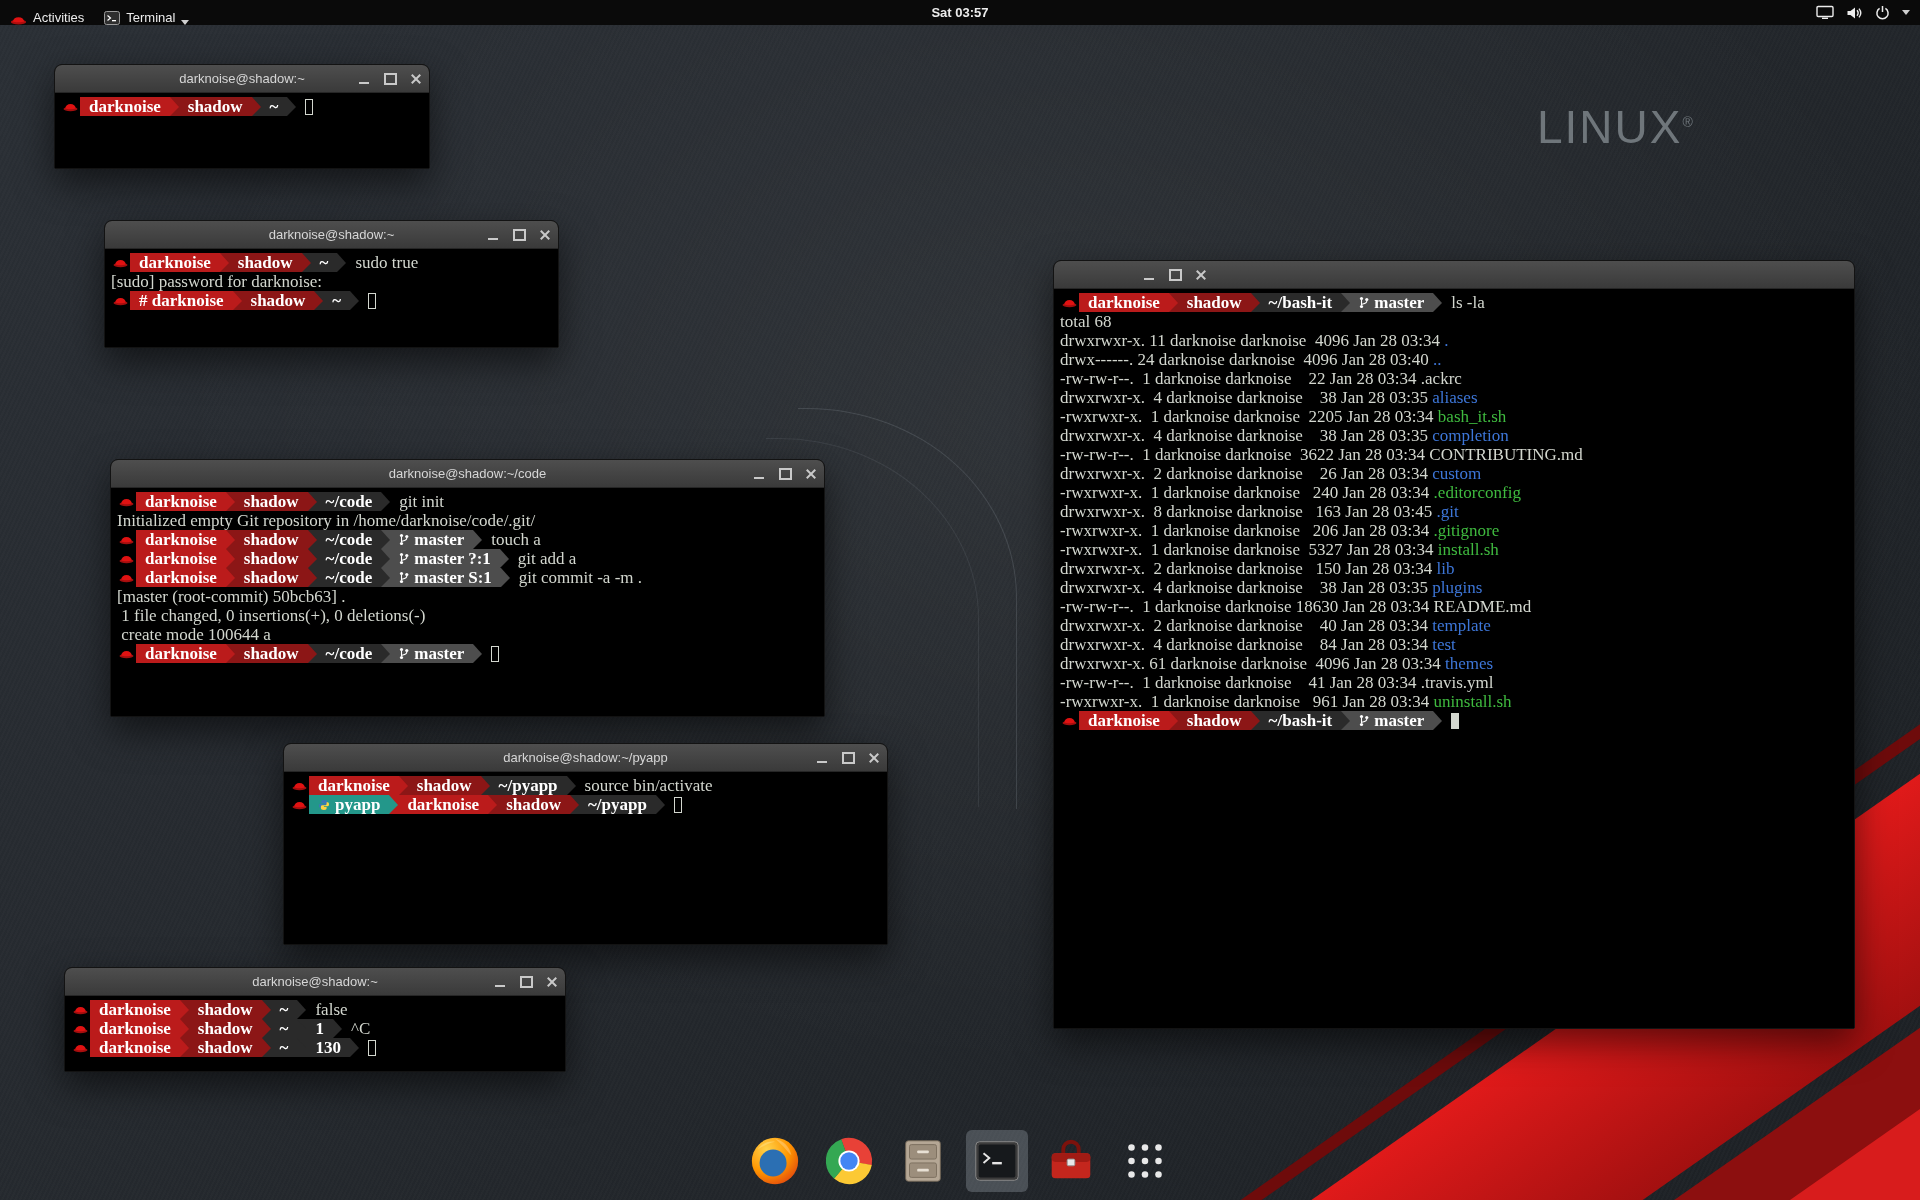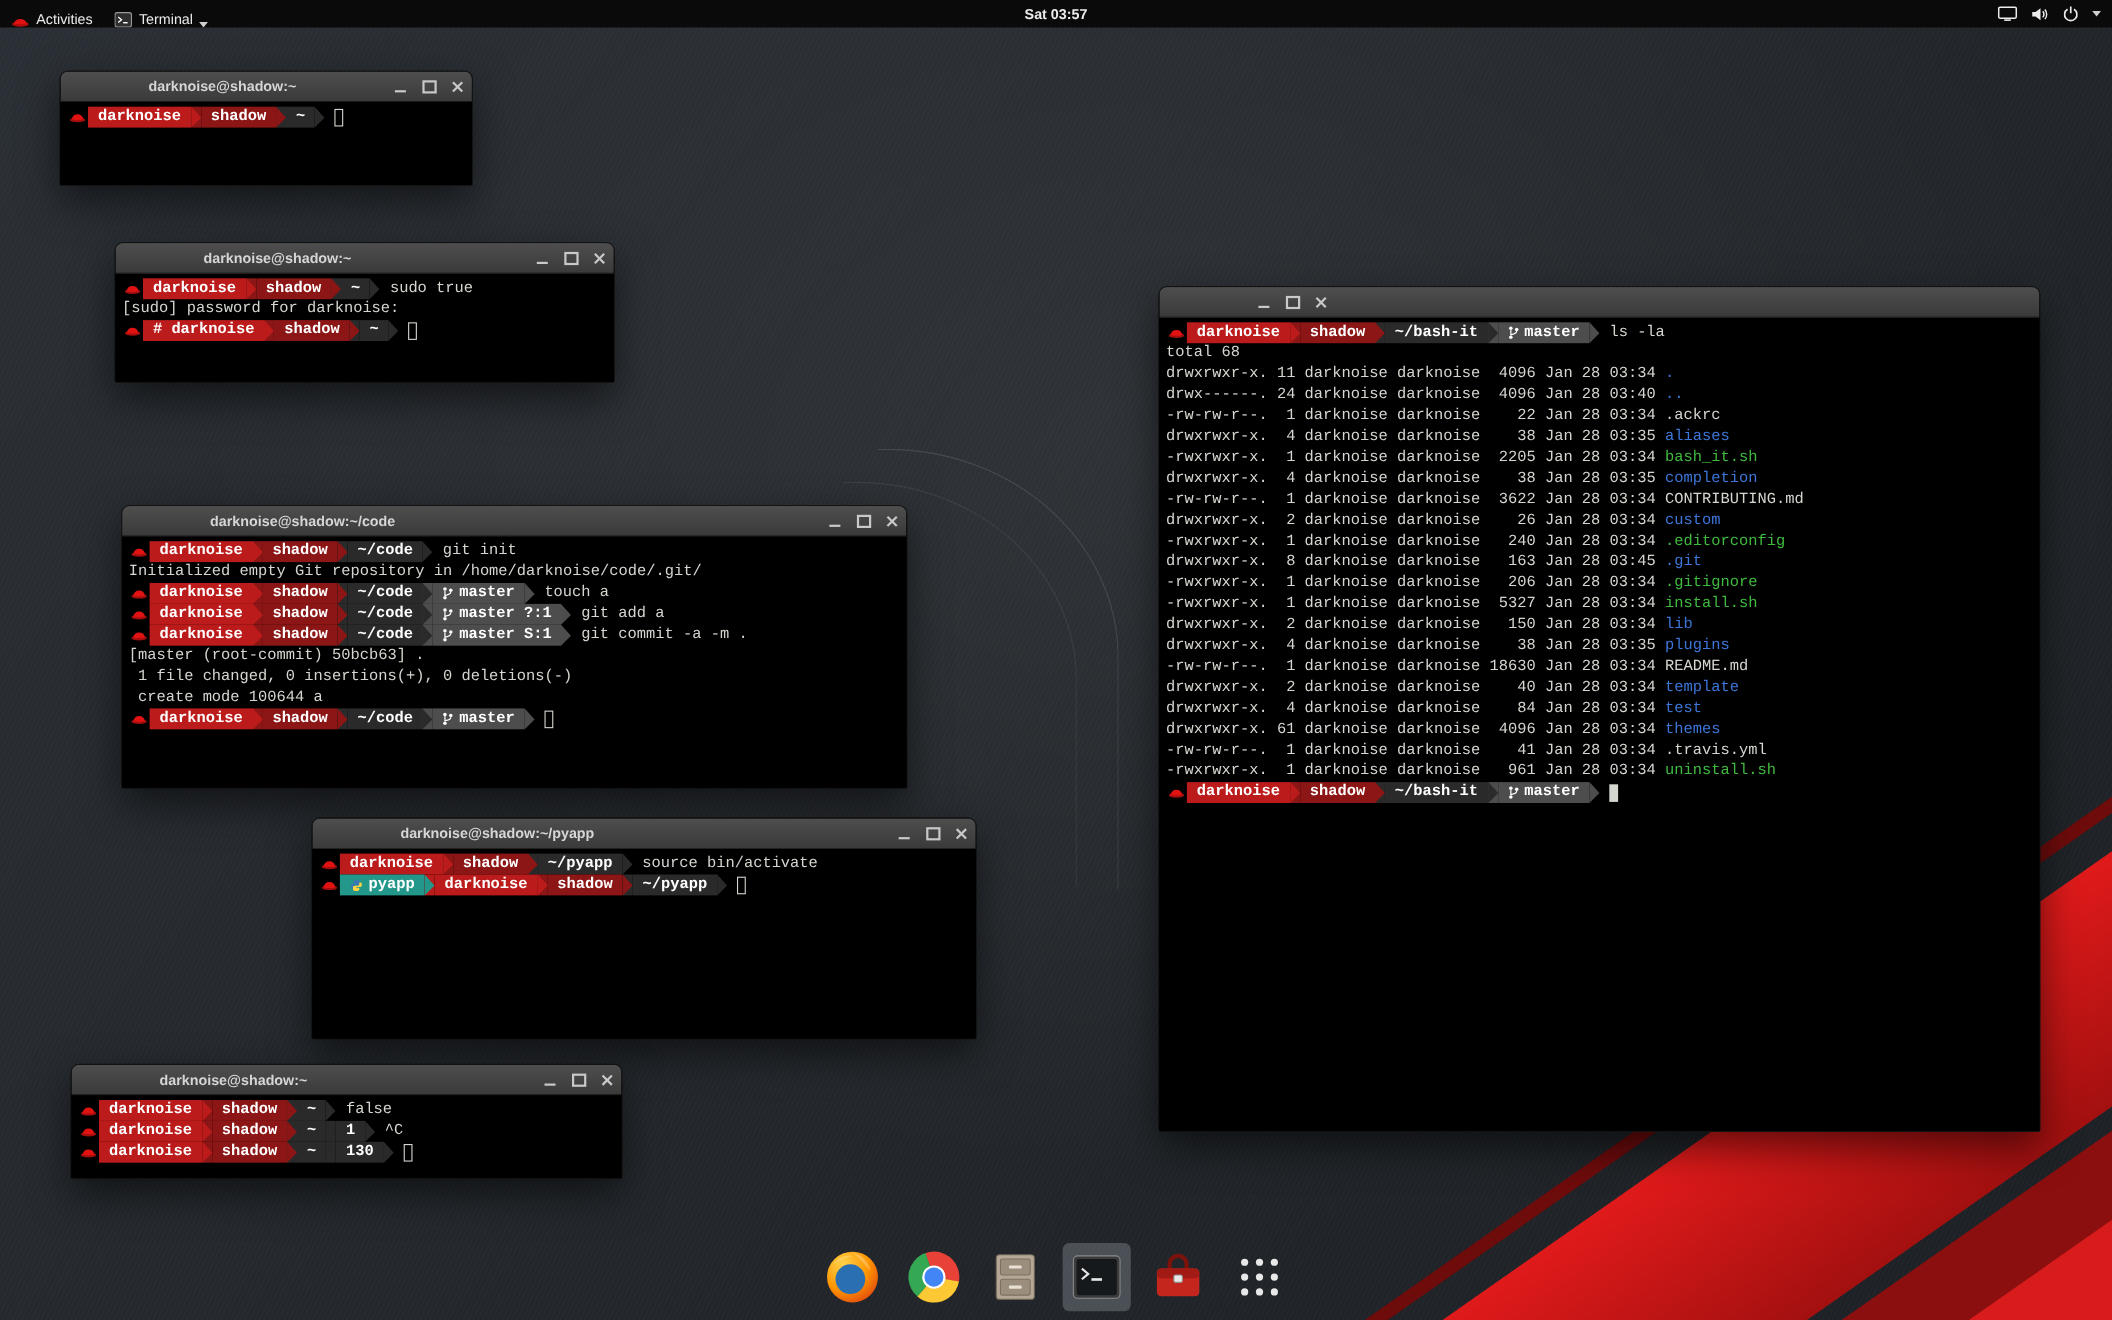--- a/index.html
+++ b/index.html
@@ -41,31 +41,31 @@
   .deco-arc{position:absolute;border:0 solid rgba(150,160,170,0.22);pointer-events:none;z-index:1;}
   .arc-a{left:798px;top:408px;width:218px;height:400px;border-top-width:1px;border-right-width:1px;border-top-right-radius:210px 190px;}
   .arc-b{left:766px;top:438px;width:212px;height:368px;border-top-width:1px;border-right-width:1px;border-top-right-radius:200px 180px;opacity:.6;}
 
   
   .window{position:absolute;background:#000;border:1px solid #131313;border-radius:8px 8px 2px 2px;
     box-shadow:0 14px 36px rgba(0,0,0,0.55);display:flex;flex-direction:column;z-index:5;}
   .titlebar{flex:0 0 27px;height:27px;background:linear-gradient(#4e4e4e,#3a3a3a);border-bottom:1px solid #262626;
     border-radius:7px 7px 0 0;display:flex;align-items:center;}
   .tb-spacer{width:80px;}
-  .window-title{flex:1;text-align:left;font-size:13px;font-weight:bold;color:#d6d6d6;white-space:nowrap;overflow:hidden;}
+  .window-title{flex:1;text-align:center;font-size:13px;font-weight:normal;color:#d6d6d6;white-space:nowrap;overflow:hidden;}
   .tb-btns{width:80px;display:flex;justify-content:flex-end;}
   .wbtn{width:26px;height:27px;display:flex;align-items:center;justify-content:center;position:relative;}
   .wbtn-min::before{content:"";width:10px;height:2px;background:#c9c9c9;margin-top:8px;}
   .wbtn-max::before{content:"";width:9px;height:8px;border:2px solid #c9c9c9;}
   .wbtn-close::before,.wbtn-close::after{content:"";position:absolute;width:12px;height:2px;background:#c9c9c9;top:12.5px;left:7px;}
   .wbtn-close::before{transform:rotate(45deg);}
   .wbtn-close::after{transform:rotate(-45deg);}
 
   .term-body{flex:1;background:#000;padding:4px 6px;overflow:hidden;
-    font-family:Liberation Mono, monospace;font-size:14px;line-height:19px;color:var(--term-text,#d3d7cf);white-space:pre;}
+    font-family:Liberation Serif, serif;font-size:17px;line-height:19px;color:var(--term-text,#d3d7cf);white-space:pre;}
   .term-line{display:flex;align-items:center;height:19px;}
   .psym{width:19px;display:flex;align-items:center;justify-content:center;flex:0 0 19px;}
   .seg{display:flex;align-items:center;gap:5px;height:19px;padding:0 9px;font-weight:bold;color:#fff;}
   .segicon{display:flex;align-items:center;}
   .parrow{display:inline-block;width:0;height:0;
     border-top:10px solid transparent;border-bottom:9px solid transparent;border-left:9px solid #000;}
   .cmd{margin-left:9px;color:var(--term-text,#d3d7cf);}
   .cursor{width:8px;height:16px;margin-left:9px;box-sizing:border-box;}
   .cursor.hollow{border:1px solid #d3d7cf;}
   .cursor.solid{background:#d3d7cf;}
@@ -83,20 +83,21 @@
 <div class="ribbon">
   <div class="stripe s-line"></div>
   <div class="stripe s-main"></div>
   <div class="stripe s-dark"></div>
   <div class="stripe s-corner"></div>
 </div>
 <div class="deco-arc arc-a"></div>
 <div class="deco-arc arc-b"></div>
 
 <div class="brand">
+  <div class="brand-l3"><span>LINUX</span><span class="reg">®</span></div>
 </div>
 
 <div class="topbar">
   <div class="tb-left">
     <div class="tb-item">
       <span class="tb-ic">
         <svg width="17" height="12" viewBox="0 0 17 12">
             <ellipse cx="8.5" cy="9" rx="7.6" ry="2.4" fill="#b00c0c"></ellipse>
             <path d="M2.8 8.4a5.8 5.2 0 0 1 11.4 0c-1.8 1-9.6 1.1-11.4 0z" fill="#e01212"></path>
           </svg>

